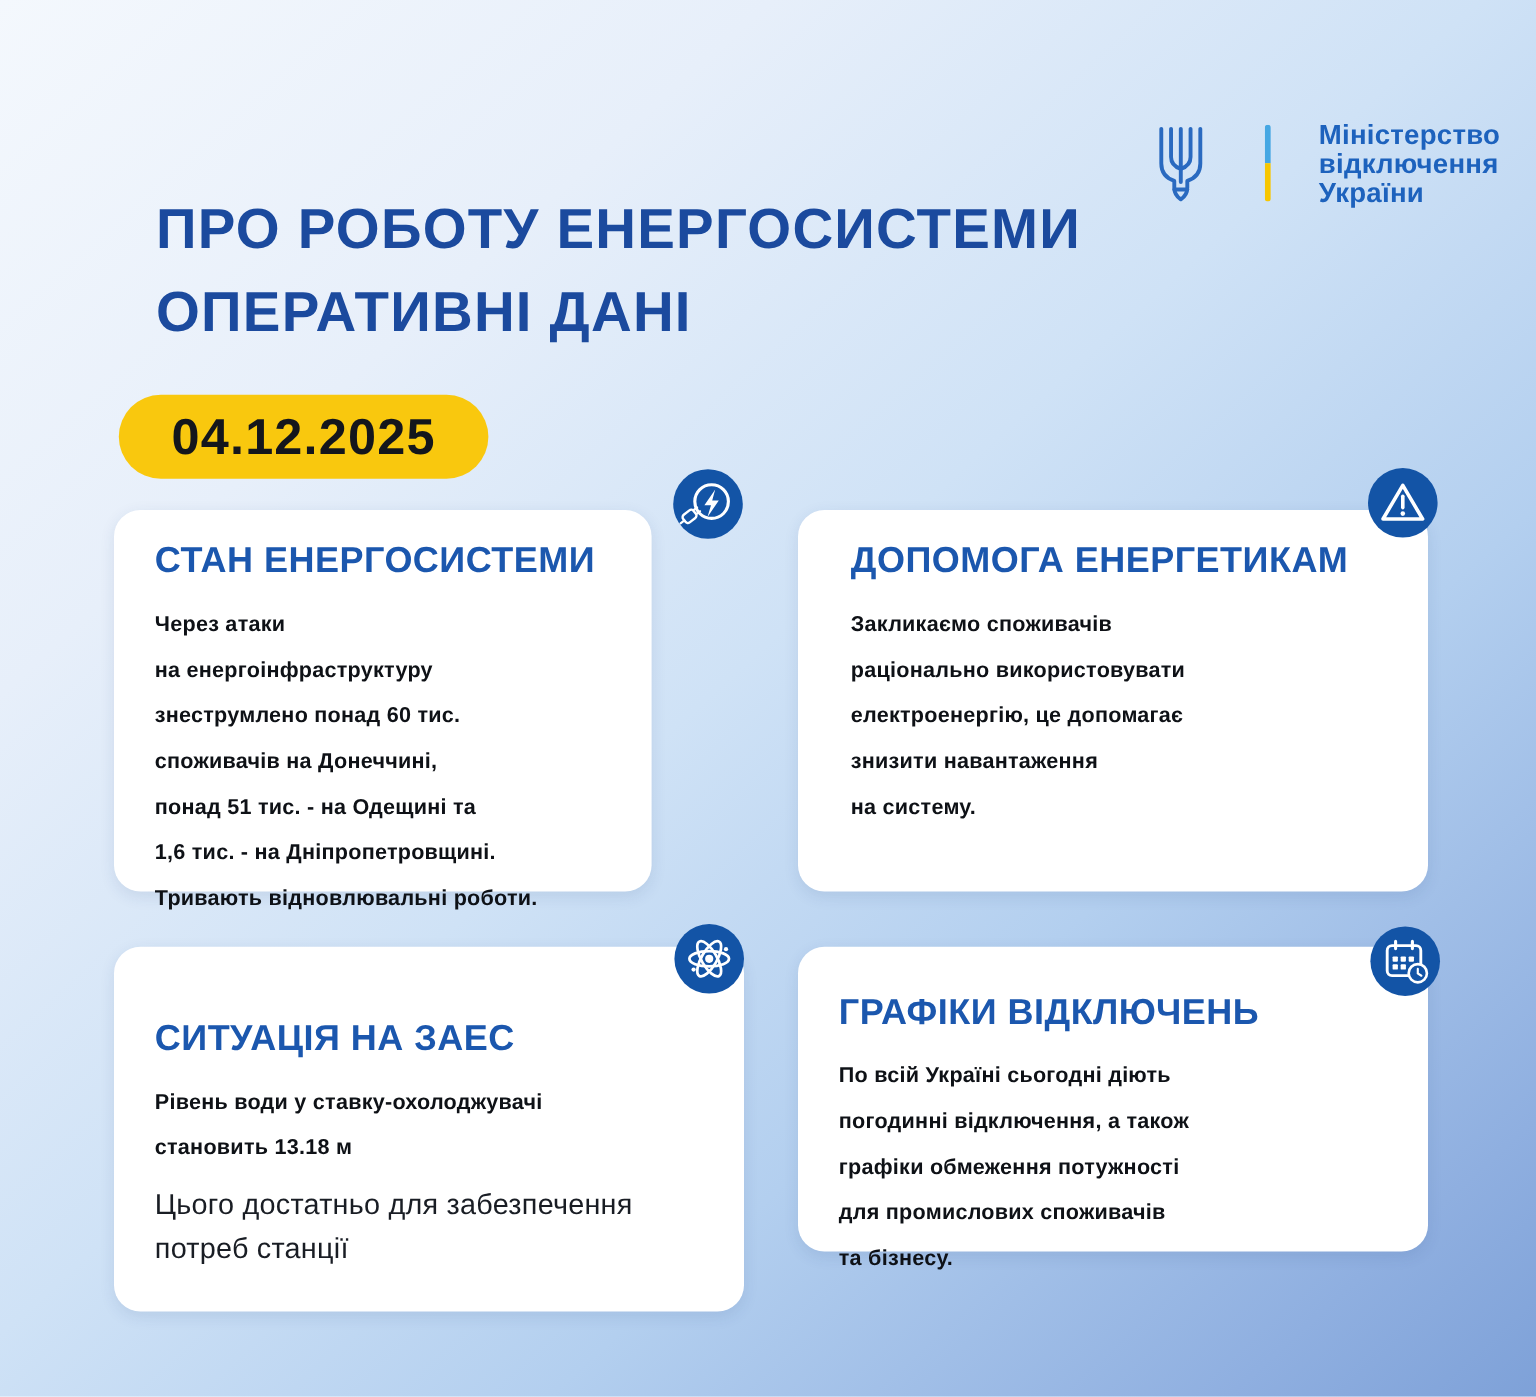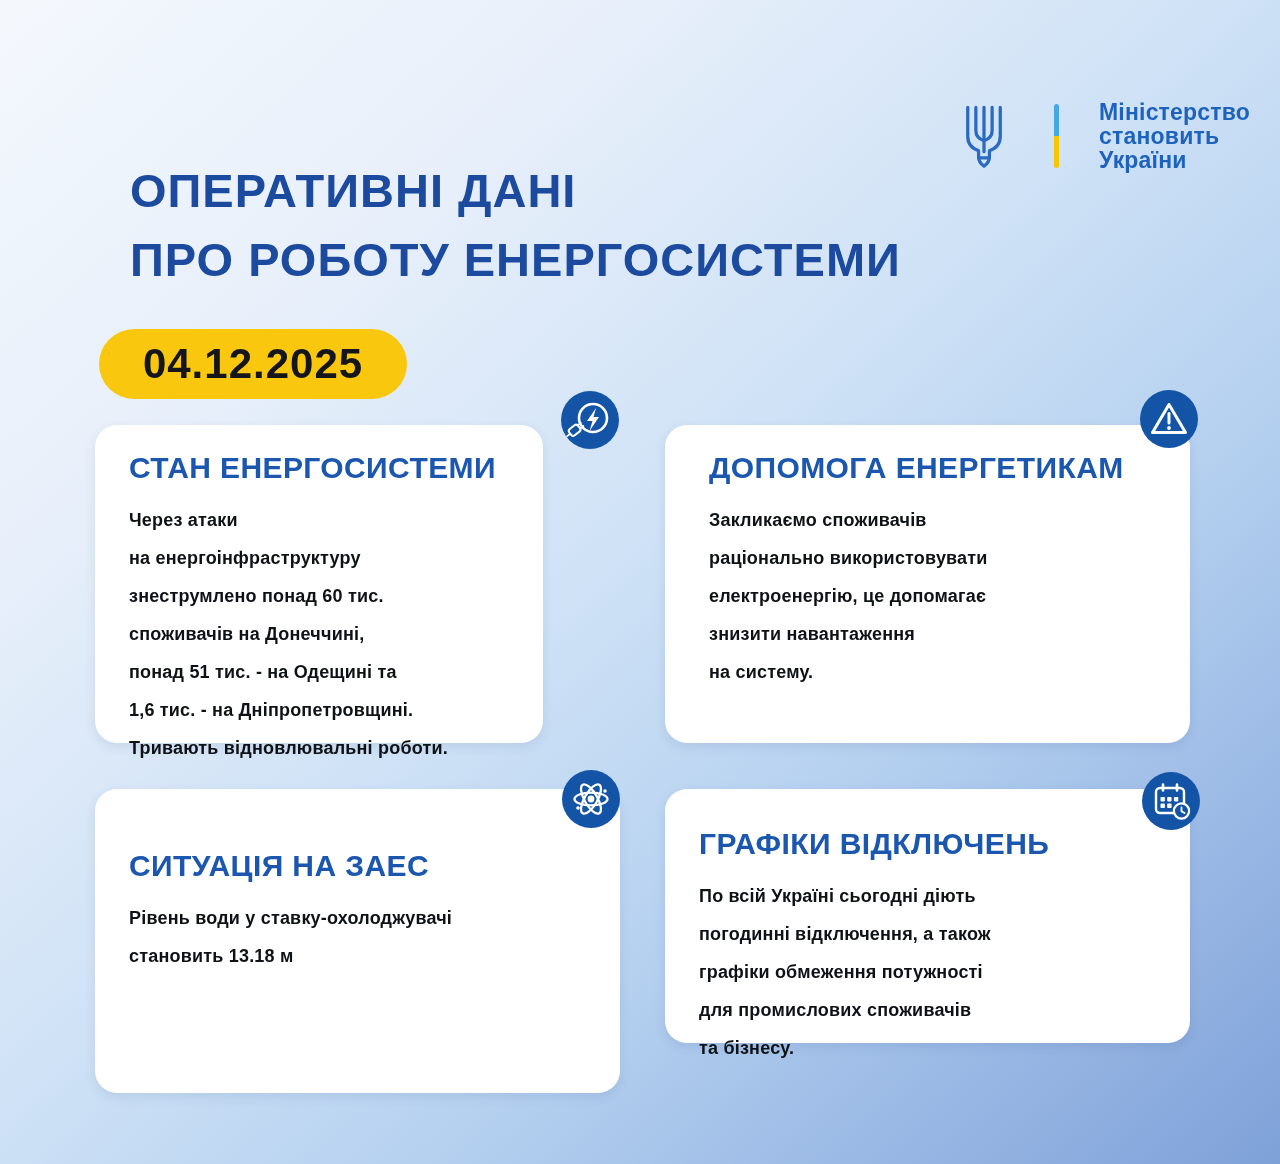--- a/index.html
+++ b/index.html
@@ -77,28 +77,28 @@
           <path d="M25 63 h12"></path>
         </g>
       </svg>
     </span>
     <span class="logo-divider">
         <span class="fd-blue"></span>
         <span class="fd-yellow"></span>
       </span>
     <div class="logo-text">
       <div>Міністерство</div>
-      <div>становить</div>
+      <div>відключення</div>
       <div>України</div>
     </div>
   </div>
 
   <h1 class="title">
+    <span>ПРО РОБОТУ ЕНЕРГОСИСТЕМИ</span>
     <span>ОПЕРАТИВНІ ДАНІ</span>
-    <span>ПРО РОБОТУ ЕНЕРГОСИСТЕМИ</span>
   </h1>
 
   <div class="date-badge">
     <span>04.12.2025</span>
   </div>
 
   <section class="card card-1">
     <h2>СТАН ЕНЕРГОСИСТЕМИ</h2>
     <p class="card-body">Через атаки
 на енергоінфраструктуру
@@ -132,20 +132,22 @@
       <path d="M28 13.5 L44.5 41.5 H11.5 Z" stroke="#fff" stroke-width="3" stroke-linejoin="round"></path>
       <line x1="28" y1="22.5" x2="28" y2="32" stroke="#fff" stroke-width="3" stroke-linecap="round"></line>
       <circle cx="28" cy="37" r="1.9" fill="#fff"></circle>
     </svg>
   </div>
 
   <section class="card card-3">
     <h2>СИТУАЦІЯ НА ЗАЕС</h2>
     <p class="card-body">Рівень води у ставку-охолоджувачі
 становить 13.18 м</p>
+    <p class="card-note">Цього достатньо для забезпечення
+потреб станції</p>
   </section>
   <div class="icon-circle icon-3">
     <svg width="56" height="56" viewBox="0 0 56 56" fill="none">
       <g stroke="#fff" stroke-width="2.3">
         <ellipse cx="28" cy="28" rx="16.5" ry="6.4"></ellipse>
         <ellipse cx="28" cy="28" rx="16.5" ry="6.4" transform="rotate(60 28 28)"></ellipse>
         <ellipse cx="28" cy="28" rx="16.5" ry="6.4" transform="rotate(120 28 28)"></ellipse>
       </g>
       <circle cx="28" cy="28" r="3.4" fill="#fff"></circle>
       <circle cx="42" cy="20" r="1.8" fill="#fff"></circle>

